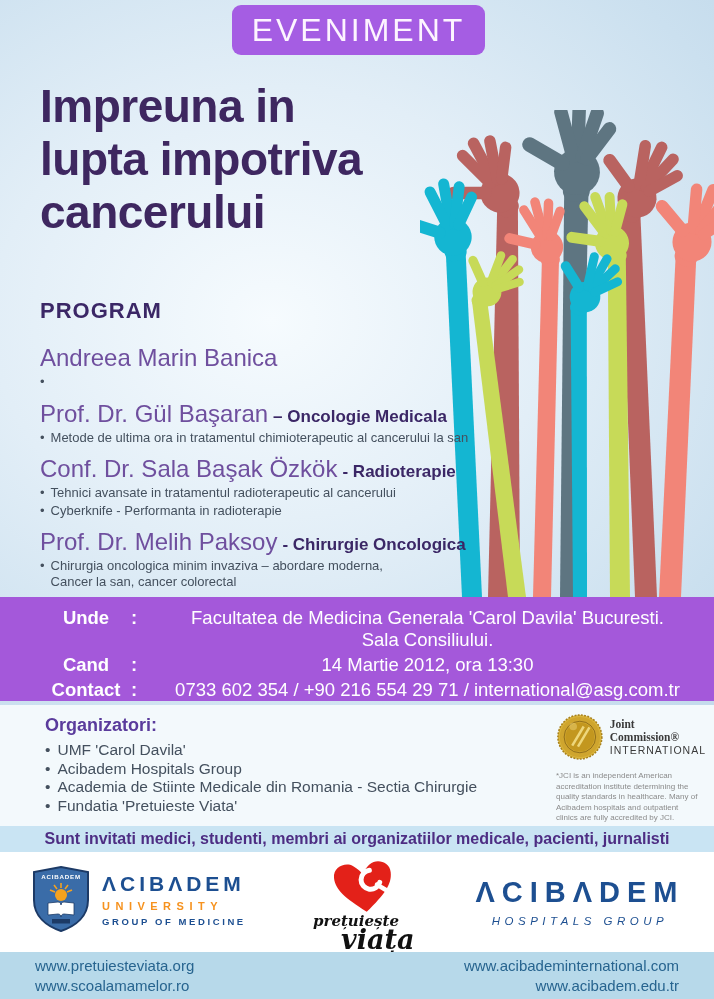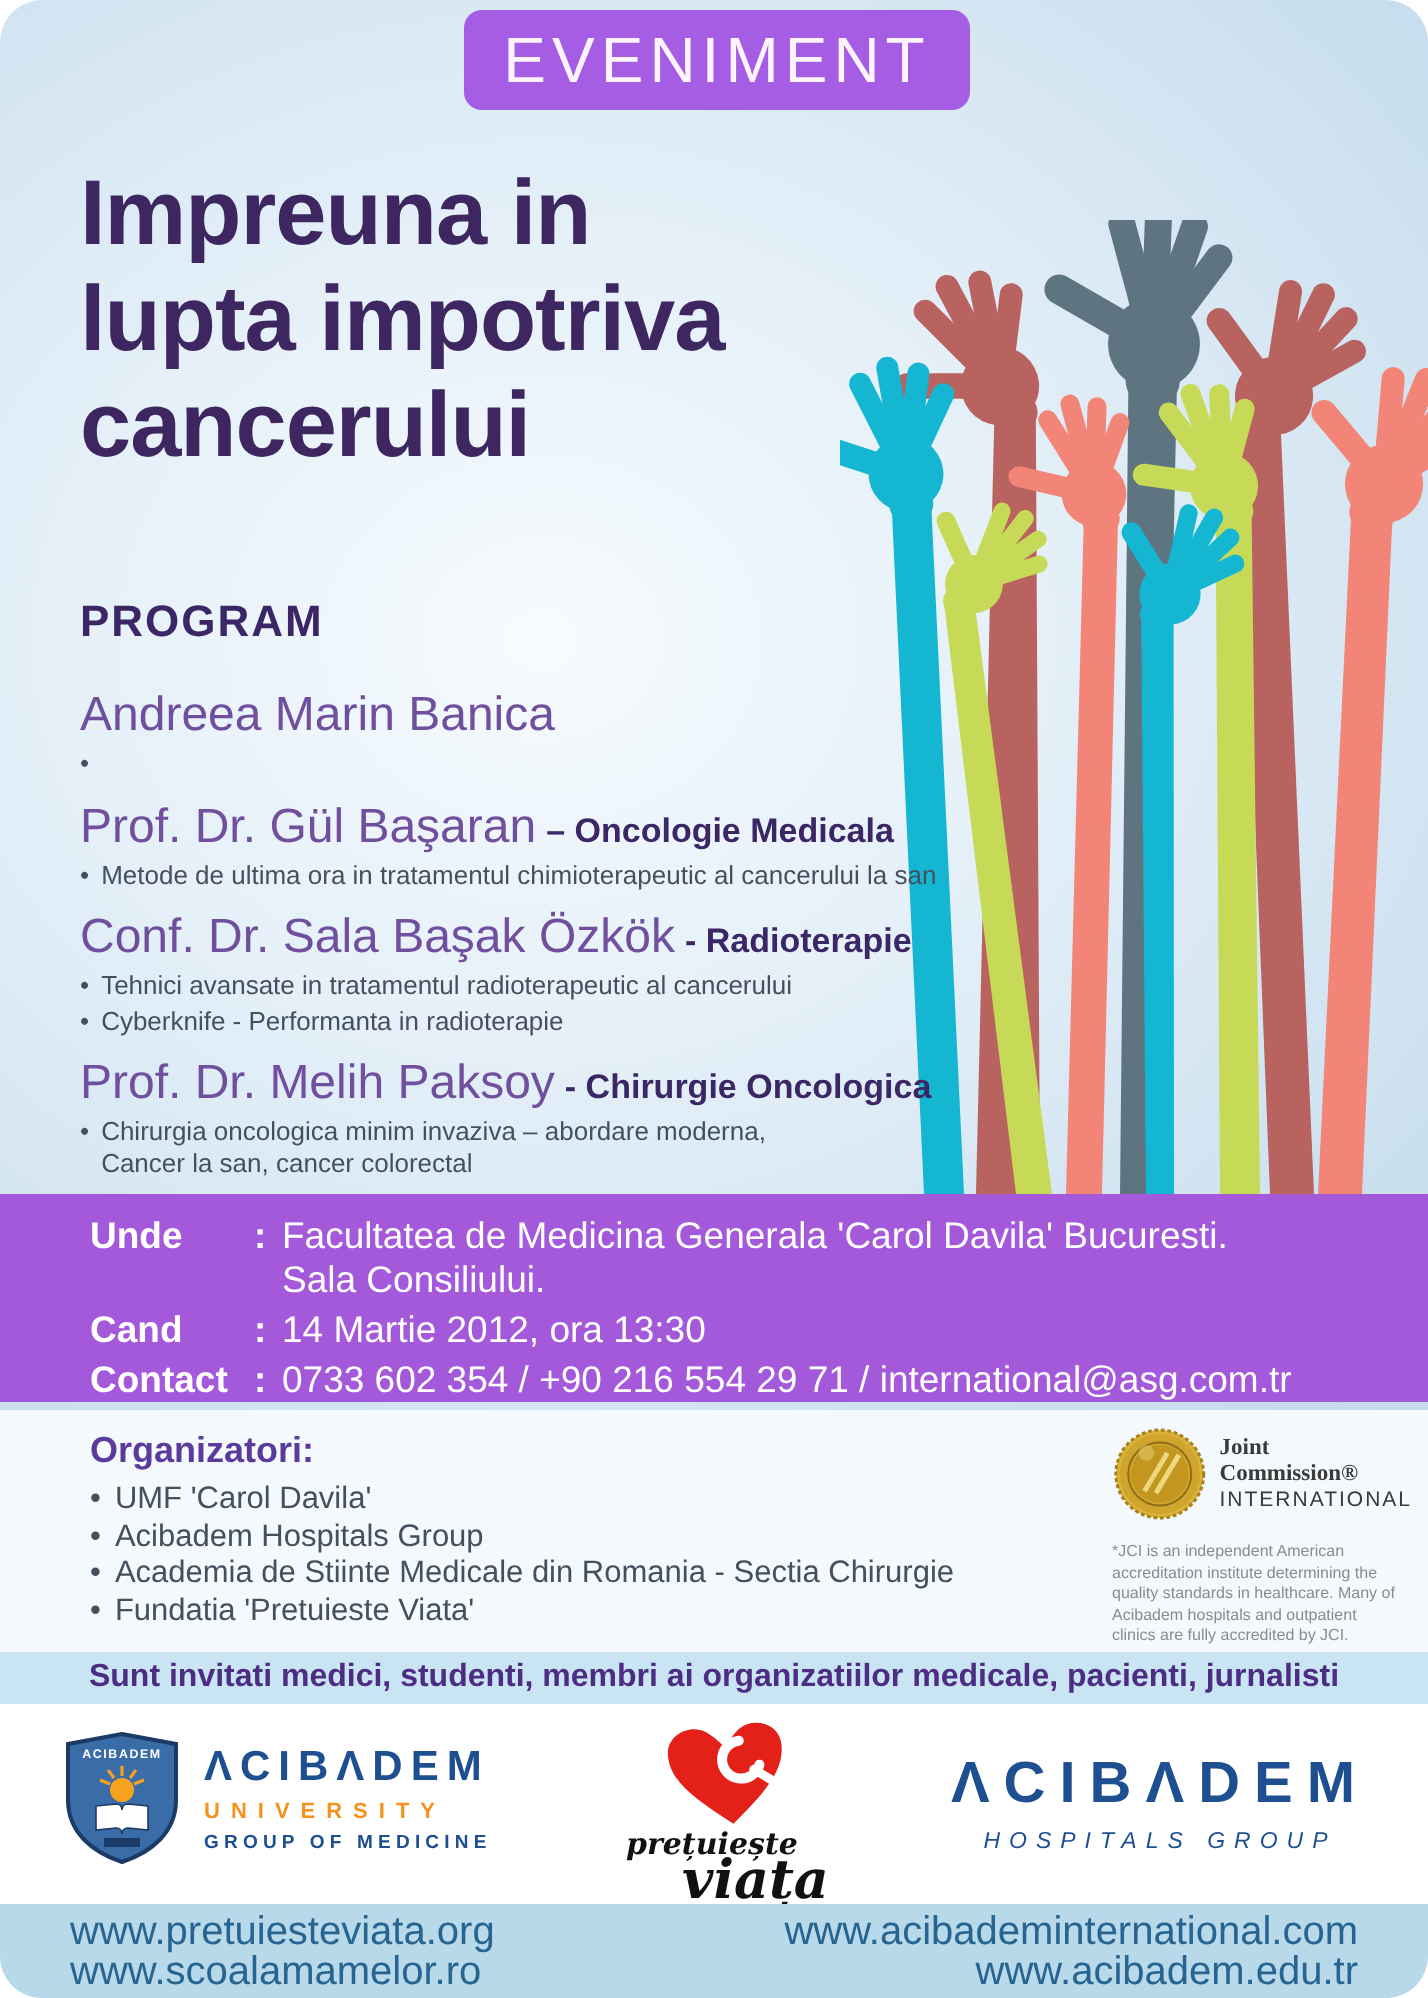--- a/index.html
+++ b/index.html
@@ -1,19 +1,19 @@
 <!DOCTYPE html>
 <html><head>
 <meta charset="utf-8">
 <style>
   * { margin:0; padding:0; box-sizing:border-box; }
   html,body { width:714px; height:999px; background:#fff; }
   body { font-family:"Liberation Sans", sans-serif; }
   .poster { position:relative; width:714px; height:999px; overflow:hidden;
-            background:radial-gradient(ellipse 620px 520px at 38% 32%, #f6fbfe 0%, #e2eef7 45%, #cbe0ef 85%, #c4dbec 100%);border-radius:21px; }
+            background:radial-gradient(ellipse 620px 520px at 38% 32%, #f6fbfe 0%, #e2eef7 45%, #cbe0ef 85%, #c4dbec 100%); }
 
   
   .banner { position:absolute; left:232px; top:5px; width:253px; height:50px;
             background:#a55de3; border-radius:9px; display:flex; align-items:center; justify-content:center;
             color:#fdf4ff; font-size:32px; letter-spacing:3px; font-weight:400; }
 
   
   .title { position:absolute; left:40px; top:80px; font-size:46px; line-height:53px;
            font-weight:bold; color:#3e2760; white-space:pre-line; letter-spacing:-0.5px; }
 
@@ -29,21 +29,21 @@
   .speaker-role { font-size:17px; font-weight:bold; color:#3b2766; margin-left:5px; }
   .bullet-row { display:flex; gap:6px; font-size:13px; color:#44505e; line-height:15.5px; margin-top:2px; }
   .bullet-row .dot { flex:0 0 auto; }
   .bullet-text { white-space:pre-line; }
   .closing { font-size:24px; color:#5f428f; margin-top:13px; }
 
   
   .info-band { position:absolute; left:0; top:597px; width:714px; height:104px; background:#a458da;
                padding:10px 0 0 45px; }
   .info-row { display:grid; grid-template-columns:82px 14px auto; margin-bottom:3px;
-              color:#fff; font-size:18.5px; line-height:22px; }
+              color:#fff; font-size:18.5px; line-height:22px;text-align:center; }
   .info-label { font-weight:bold; }
   .info-colon { font-weight:bold; }
   .info-value { white-space:pre-line; }
 
   
   .mid-bg { position:absolute; left:0; top:705px; width:714px; height:121px; background:#f3f9fc; }
   .org { position:absolute; left:45px; top:715px; width:470px; }
   .org-heading { font-size:18px; font-weight:bold; color:#5a3b9c; margin-bottom:5px; }
   .org-item { display:flex; gap:7px; font-size:15.5px; color:#44505e; line-height:18.5px; }
 
@@ -72,21 +72,21 @@
               font-size:15px; color:#111; margin-top:-8px; }
   .pv-line2 { font-family:"DejaVu Serif", serif; font-style:italic; font-weight:bold;
               font-size:27px; color:#111; margin-top:-6px; margin-left:28px; }
 
   .ahg-logo { position:absolute; left:455px; top:876px; width:250px; text-align:center; }
   .ahg-name { font-size:29px; letter-spacing:7px; color:#1d4f91; font-weight:bold; }
   .ahg-line2 { font-size:11.5px; letter-spacing:4.5px; color:#1d4f91; margin-top:6px;font-style:italic; }
 
   
   .footer { position:absolute; left:0; top:952px; width:714px; height:47px; background:#b7d9ea; }
-  .footer-col { position:absolute; top:4px; font-size:20px; color:#27648f; line-height:20px; }
+  .footer-col { position:absolute; top:4px; font-size:15px; color:#27648f; line-height:20px; }
   .footer-left { left:35px; }
   .footer-right { right:35px; text-align:right; }
   .footer-link { cursor:pointer; }
 </style>
 </head>
 <body>
 
 <div class="poster">
 
   <svg class="hands" id="hands-svg" viewBox="0 0 294 487" width="294" height="487">

